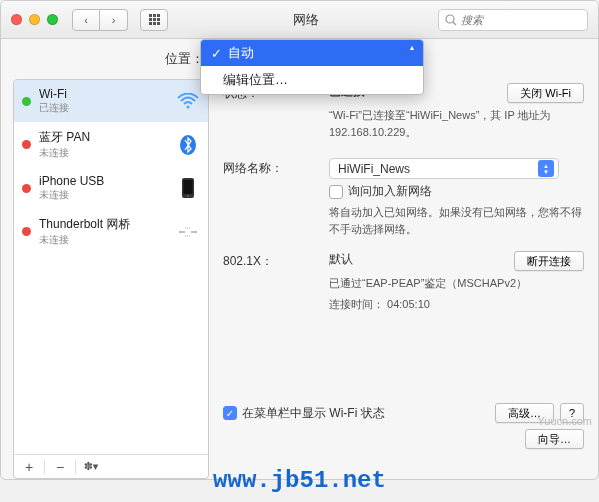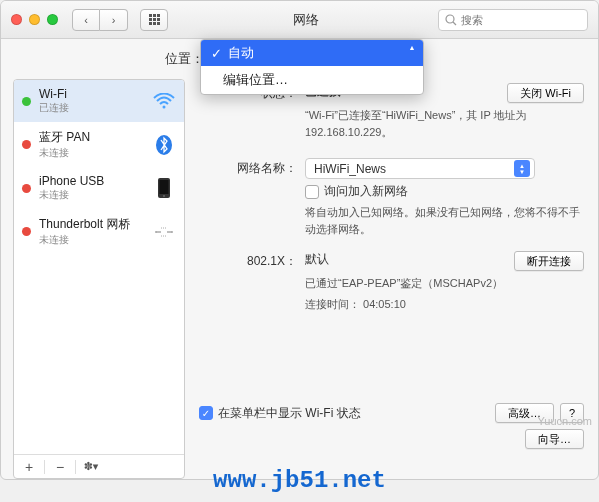--- a/index.html
+++ b/index.html
@@ -12,44 +12,44 @@
 .nav-seg { display: flex; margin-left: 8px; }
 .nav-seg button { width: 28px; height: 22px; border: 1px solid #bbb; background: linear-gradient(#fff,#f0f0f0); font-size: 11px; color:#555; cursor:pointer; }
 .nav-seg button:first-child{border-radius:4px 0 0 4px}
 .nav-seg button:last-child{border-radius:0 4px 4px 0;border-left:0}
 .grid-btn { width: 28px; height: 22px; border:1px solid #bbb; border-radius:4px; background:linear-gradient(#fff,#f0f0f0); margin-left:6px; display:flex; align-items:center; justify-content:center; cursor:pointer;}
 .grid-icon{display:grid;grid-template-columns:3px 3px 3px;grid-template-rows:3px 3px 3px;gap:1px}
 .grid-icon span{background:#555}
 .wtitle { position:absolute; left:0; right:0; text-align:center; font-size:13px; color:#333; pointer-events:none;padding-left:13px;}
 .search { position:absolute; right:10px; width:150px; height:22px; border:1px solid #ccc; border-radius:4px; background:#fff; display:flex; align-items:center; padding:0 6px; gap:4px; }
 .search svg{flex-shrink:0}
-.search input { border:0; outline:0; font-size:11px; width:100%; color:#888; background:transparent; }
+.search input { border:0; outline:0; font-size:11px; width:100%; color:#888; background:transparent;font-style:italic; }
 .loc-row { height: 40px; display:flex; align-items:center; justify-content:center; gap:6px; font-size:13px; color:#333; position:relative; }
 .dropdown-open { position:absolute; top:0; left:199px; width:224px; z-index:10; background:#fff; border:1px solid #bbb; border-radius:4px; box-shadow:0 4px 16px rgba(0,0,0,.25); overflow:hidden; }
 .dropdown-open .sel { background:#2f6cf6; color:#fff; padding:4px 10px; font-size:13px; display:flex; align-items:center; gap:6px;}
 .dropdown-open .opt { padding:5px 22px; font-size:13px; color:#222; }
 .dropdown-caps{position:absolute;right:4px;top:4px;bottom:4px;width:14px;display:flex;flex-direction:column;justify-content:space-between;align-items:center}
 .dropdown-caps span{font-size:7px;color:#fff}
 .body { display:flex; height: calc(100% - 78px); }
-.sidebar { width: 172px; border:1px solid #ccc; border-radius:4px; margin:0 0 0 12px; background:#fff; display:flex; flex-direction:column; overflow:hidden;}
+.sidebar { width: 196px; border:1px solid #ccc; border-radius:4px; margin:0 0 0 12px; background:#fff; display:flex; flex-direction:column; overflow:hidden;}
 .svc-list { flex:1; overflow:auto; }
 .svc { display:flex; align-items:center; padding:7px 8px; gap:8px; position:relative;}
 .svc.active{background:#dfeaf8}
 .svc .sdot{width:9px;height:9px;border-radius:50%;flex-shrink:0}
 .sdot.g{background:#3bc23b}.sdot.r{background:#e84a3f}
 .svc .txt{flex:1;overflow:hidden}
 .svc .name{font-size:12px;color:#222;white-space:nowrap}
 .svc .stat{font-size:10px;color:#888}
 .svc .ico{width:24px;height:24px;display:flex;align-items:center;justify-content:center;font-size:16px}
 .sidebar-ft { border-top:1px solid #ddd; height:24px; display:flex; align-items:center; padding:0 4px; gap:4px;}
 .sidebar-ft button{width:22px;height:18px;border:0;background:transparent;font-size:14px;color:#555;cursor:pointer;display:flex;align-items:center;justify-content:center}
 .divv{width:1px;height:14px;background:#ddd}
 .main { flex:1; padding:0 14px 0 14px; font-size:12px; color:#333; position:relative;}
 .row { display:flex; margin-bottom:4px; }
-.lab { width:106px; text-align:right; padding-right:8px; padding-top:2px; color:#333;}
+.lab { width:106px; padding-right:8px; padding-top:2px; color:#333;}
 .val { flex:1; }
 .btn { height:20px; padding:0 12px; border:1px solid #bbb; background:linear-gradient(#fff,#f2f2f2); border-radius:3px; font-size:11px; cursor:pointer; box-shadow:0 1px 0 rgba(0,0,0,.05);}
 .sub { font-size:11px; color:#555; line-height:1.5; }
 .select { width:230px; height:21px; border:1px solid #ccc; border-radius:4px; background:#fff; display:flex; align-items:center; padding:0 4px 0 8px; justify-content:space-between; font-size:12px;}
 .select .caps{width:16px;height:17px;background:#4a86ff;border-radius:3px;display:flex;flex-direction:column;align-items:center;justify-content:center;gap:0;}
 .select .caps span{font-size:6px;color:#fff;line-height:6px}
 .cb { width:14px;height:14px;border:1px solid #aaa;border-radius:3px;display:inline-flex;align-items:center;justify-content:center;vertical-align:middle;margin-right:5px;background:#fff;}
 .cb.checked{background:#4a86ff;border-color:#4a86ff;color:#fff;font-size:10px}
 .footer-link { position:absolute; bottom:8px; left:0; right:0; text-align:center; font-size:24px; font-weight:bold; color:#1467d0; font-family:Liberation Mono, monospace;}
 .corner-wm{position:absolute;right:6px;bottom:52px;color:#bbb;font-size:11px}

